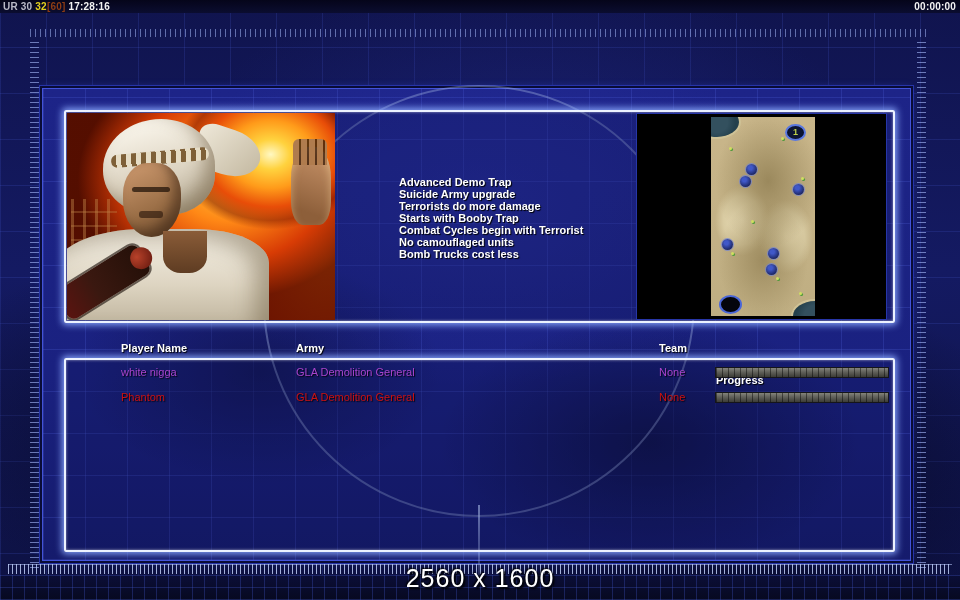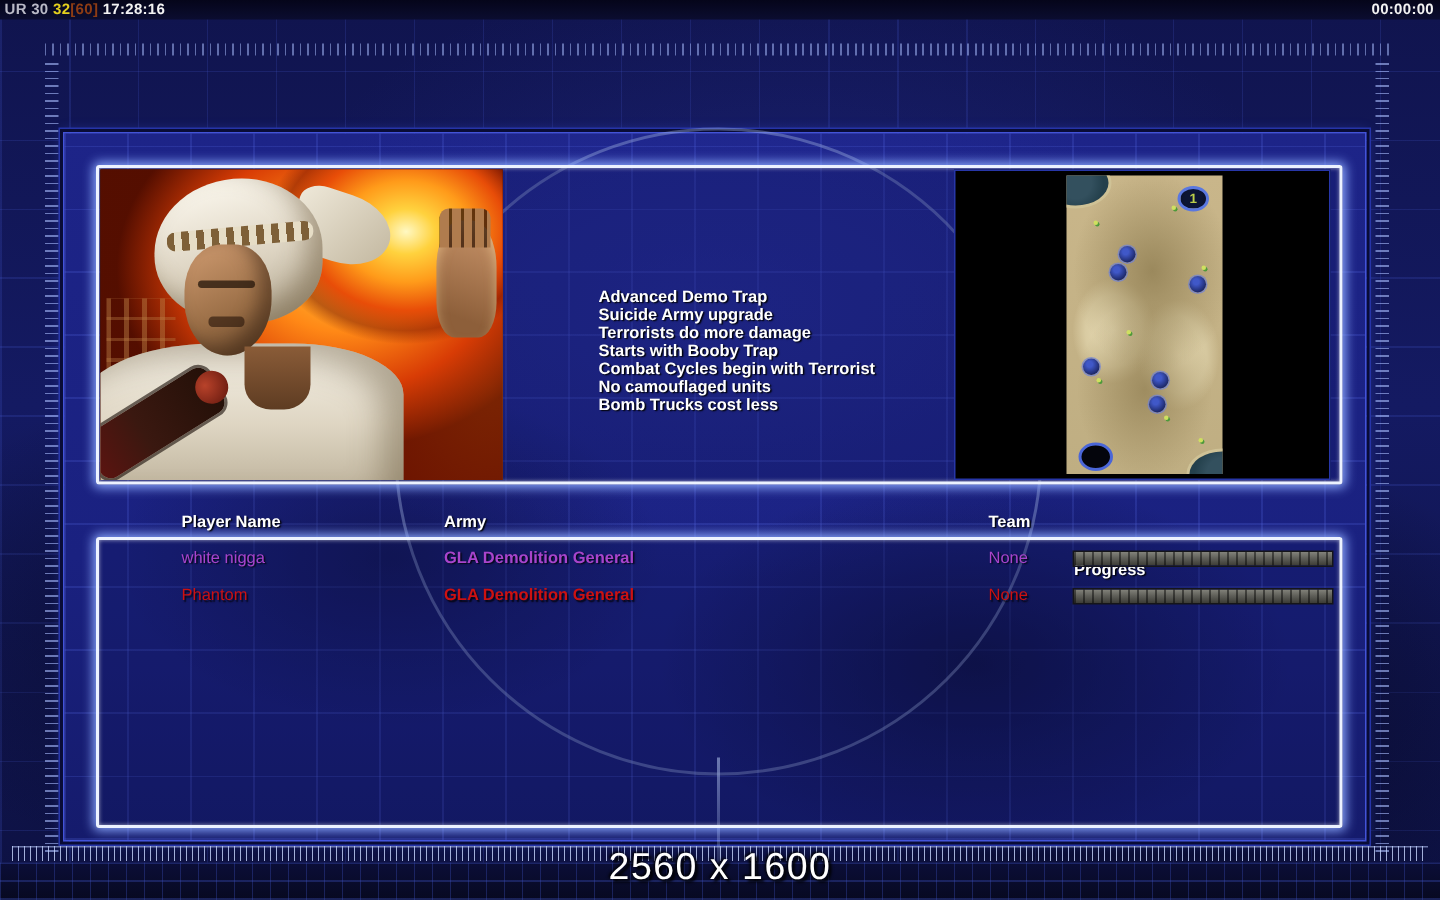--- a/index.html
+++ b/index.html
@@ -127,21 +127,21 @@
     box-shadow:inset 0 6px 8px rgba(255,220,160,.5); }
   .hand::before { content:""; position:absolute; left:2px; top:-8px; width:34px; height:26px;
     background:repeating-linear-gradient(90deg,#b07c4e 0 6px, rgba(60,30,10,.8) 6px 8px); border-radius:6px 6px 0 0; }
   .rpg { left:-12px; top:152px; width:96px; height:34px; transform:rotate(-32deg);
     background:linear-gradient(90deg,#5a1410, #3a1810 40%, #241008); border-radius:8px;
     box-shadow:0 0 0 2px rgba(20,8,4,.6); }
   .rpg::before { content:""; position:absolute; right:-8px; top:6px; width:22px; height:22px; border-radius:50%;
     background:radial-gradient(circle at 35% 35%, #b8422a, #5e150c); }
 
   
-  .perks { position:absolute; left:399px; top:176px; z-index:4;margin-top:16px; }
+  .perks { position:absolute; left:399px; top:176px; z-index:4; }
   .perks div { font-size:11px; font-weight:bold; color:#ffffff; line-height:12px; text-shadow:1px 1px 1px #000; white-space:nowrap; }
 
   
   .map-panel { position:absolute; left:636px; top:113px; width:251px; height:207px; z-index:4;
     background:#000; border:1px solid #2736a8; }
   .map-img { position:absolute; left:74px; top:3px; width:104px; height:199px; overflow:hidden;
     background:
       radial-gradient(70px 90px at 55% 32%, rgba(150,132,88,.9), transparent 75%),
       radial-gradient(60px 80px at 50% 72%, rgba(152,134,90,.85), transparent 75%),
       radial-gradient(34px 44px at 30% 52%, #ece0ba 0%, #d9cba2 55%, transparent 80%),
@@ -157,21 +157,21 @@
   .speck { position:absolute; width:3px; height:3px; border-radius:50%; background:#cfe060; box-shadow:1px 1px 0 #4e9a3a; }
   .start-marker { position:absolute; left:74px; top:7px; width:21px; height:17px; border-radius:50%;
     background:radial-gradient(circle,#0c1534 55%, #0a0f26 90%); border:2px solid #5a78e0;
     color:#bcd04a; font-size:9px; font-weight:bold; text-align:center; line-height:13px; }
   .big-dot { position:absolute; left:8px; top:178px; width:23px; height:19px; border-radius:50%;
     background:#04050c; border:2px solid #4a66d8; }
 
   
   .header-row { position:absolute; top:342px; left:0; width:960px; height:14px; z-index:4; }
   .header-row span { position:absolute; font-size:11px; font-weight:bold; color:#ffffff; text-shadow:1px 1px 1px #000; }
-  .col-player { left:78px;margin-left:43px; } .col-army { left:296px;font-weight:bold; } .col-team { left:615px;margin-left:44px; } .col-progress { left:716px;margin-top:32px; }
+  .col-player { left:78px;margin-left:43px; } .col-army { left:296px; } .col-team { left:615px;margin-left:44px; } .col-progress { left:716px;margin-top:32px; }
 
   .player-row { position:absolute; left:0; width:960px; height:16px; z-index:4; font-size:11px; }
   .row-0 { top:366px; } .row-1 { top:391px; }
   .player-row span { position:absolute; text-shadow:1px 1px 1px rgba(0,0,0,.8); white-space:nowrap;text-align:right; }
   .progress-bar { position:absolute; left:715px; top:1px; width:174px; height:11px;
     border:1px solid #15151a;
     background:
       repeating-linear-gradient(90deg, rgba(0,0,0,.45) 0 1px, transparent 1px 6px),
       linear-gradient(180deg,#83837b 0%, #60605a 45%, #3c3c36 100%); }
 

